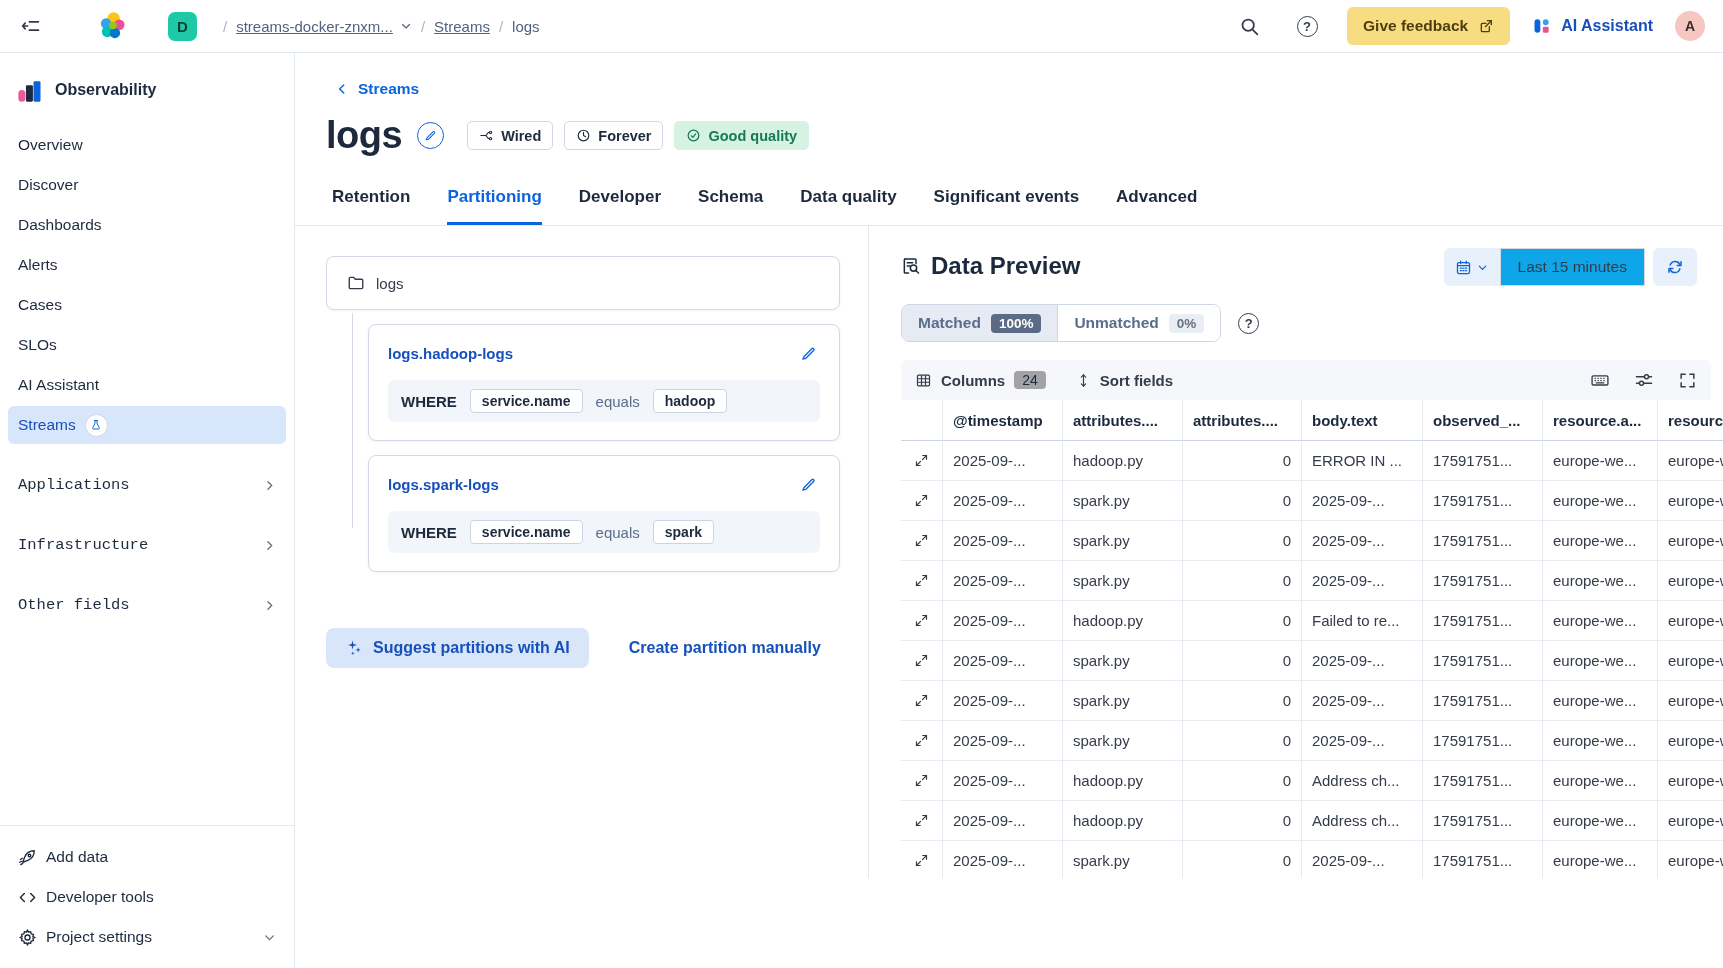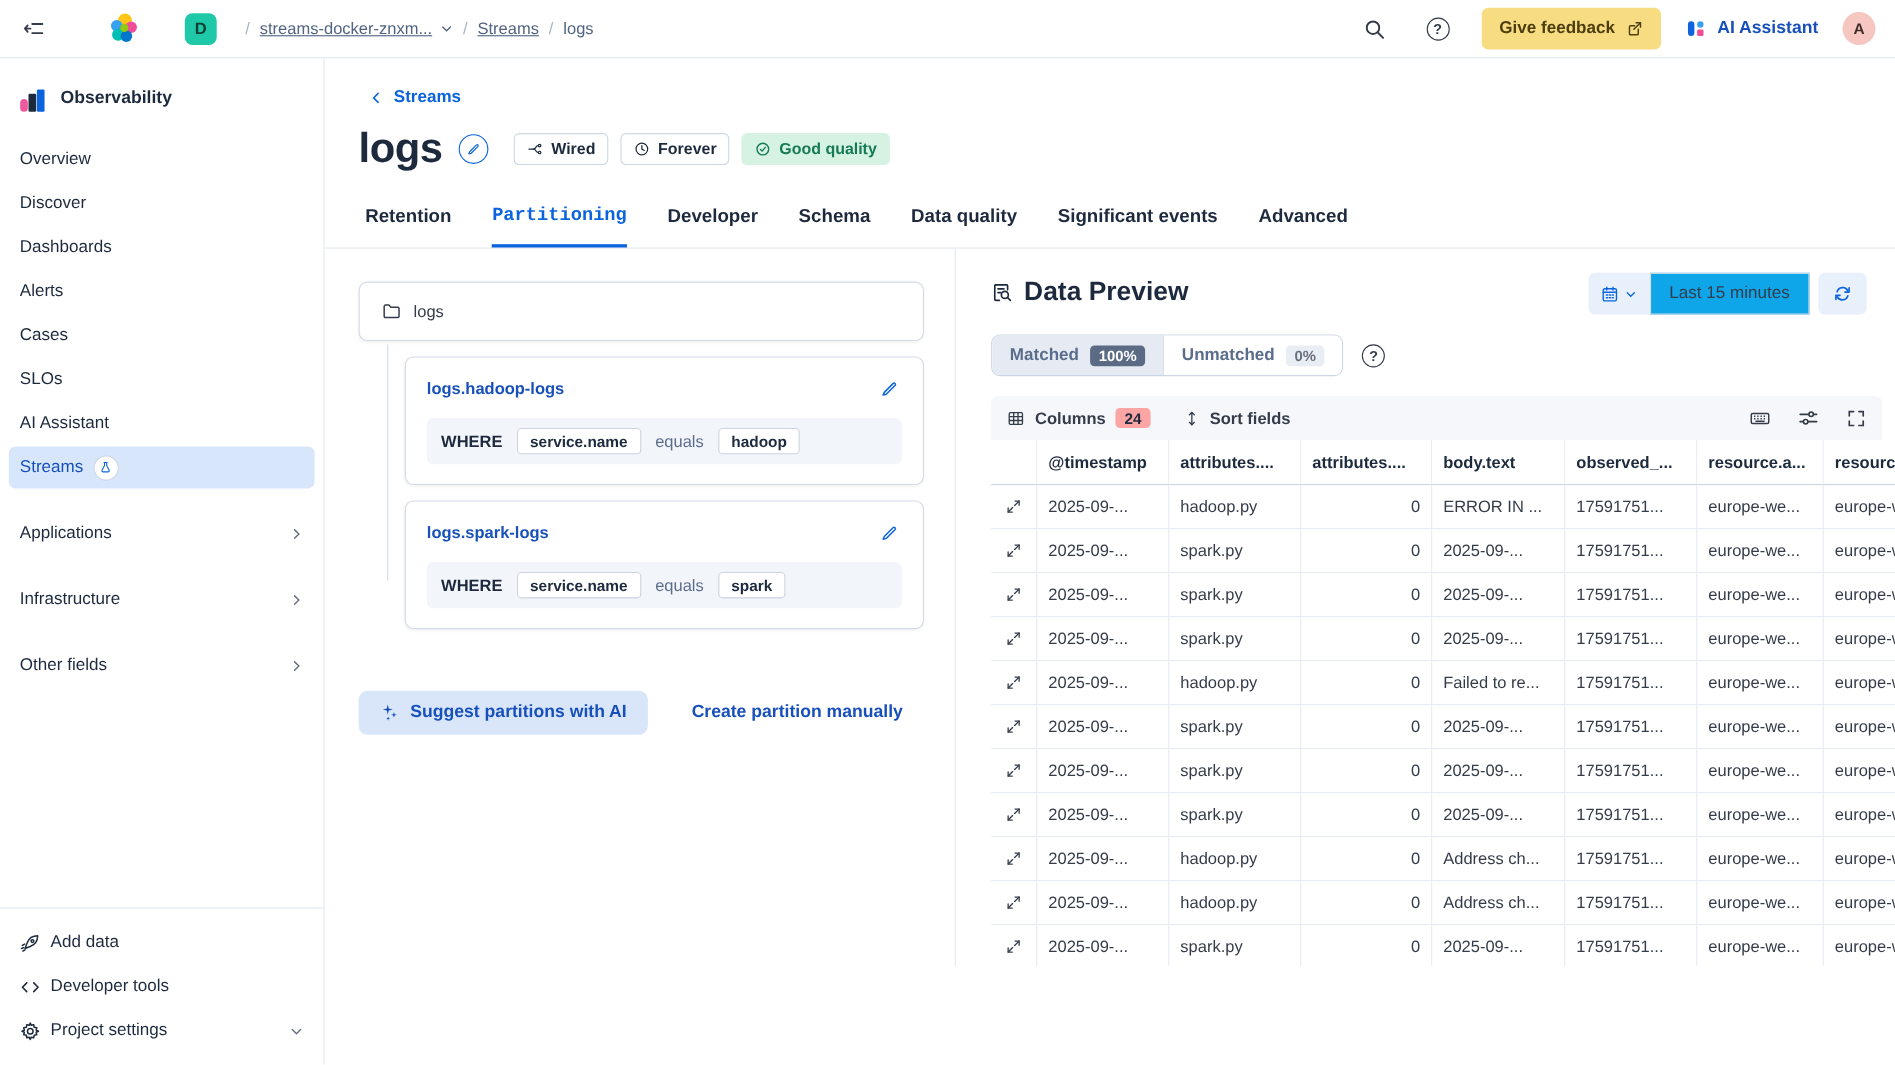--- a/index.html
+++ b/index.html
@@ -36,21 +36,21 @@
   
   .sidebar { position:absolute; top:51px; left:0; bottom:0; width:295px; background:#fff;
              border-right:1px solid #e2e8f0; display:flex; flex-direction:column; z-index:10; }
   .sb-header { display:flex; align-items:center; gap:11px; padding:25px 16px 18px 16px; }
   .sb-title { font-size:16px; font-weight:700; color:#1d2a3e; }
   .sb-nav { padding:4px 8px 0 8px; }
   .sb-item { height:38px; display:flex; align-items:center; gap:9px; padding:0 10px; border-radius:6px;
              font-size:15.5px; color:#1d2a3e; cursor:pointer; margin-bottom:2px; }
   .sb-item.selected { background:#d8e6fb; color:#1750ba; font-weight:500; }
   .sb-group { height:38px; display:flex; align-items:center; justify-content:space-between; padding:0 10px;
-              border-radius:6px; font-size:15.5px; color:#1d2a3e; cursor:pointer; margin-top:22px; }
+              border-radius:6px; font-size:15.5px; color:#1d2a3e; cursor:pointer; margin-top:22px;font-family:Liberation Mono, monospace; }
   .sb-group .chev { color:#69707d; }
   .tech-badge { width:23px; height:23px; border:1px solid #cfd6e4; border-radius:50%; background:#fff;
                 display:flex; align-items:center; justify-content:center; color:#0b64dd; }
   .sb-footer { margin-top:auto; border-top:1px solid #e2e8f0; padding:12px 8px 10px 8px; }
   .sb-footer .sb-item { color:#1d2a3e; }
   .sb-footer .sb-item .chev-end { margin-left:auto; color:#69707d; }
 
   
   .main { position:absolute; top:53px; left:295px; right:0; bottom:0; background:#fff; }
   .content-header { padding-top:27px; border-bottom:1px solid #e2e8f0; }
@@ -60,21 +60,21 @@
   .page-title { font-size:38px; font-weight:700; letter-spacing:-0.5px; color:#1d2a3e; }
   .edit-circle { width:27px; height:27px; border:1.6px solid #0b64dd; border-radius:50%;
                  display:flex; align-items:center; justify-content:center; color:#0b64dd; cursor:pointer; }
   .badges { display:flex; align-items:center; gap:11px; margin-left:8px; }
   .badge { height:29px; display:flex; align-items:center; gap:7px; padding:0 11px; border:1px solid #cfd6e4;
            border-radius:5px; background:#fff; font-size:14.5px; font-weight:600; color:#1d2a3e; }
   .badge.good { background:#d5f2e2; border-color:#d5f2e2; color:#157a55; }
   .tabs { display:flex; gap:37px; margin:30px 0 0 37px; }
   .tab { padding-bottom:15px; font-size:17px; font-weight:600; color:#1d2a3e; cursor:pointer;
          border-bottom:3px solid transparent; }
-  .tab.selected { color:#0b64dd; border-bottom-color:#0b64dd;font-family:Liberation Mono, monospace; }
+  .tab.selected { color:#0b64dd; border-bottom-color:#0b64dd; }
 
   .content-body { display:flex; height:652px; }
   
   .partition-panel { width:573px; position:relative; padding:30px 0 0 31px; }
   .tree-line { position:absolute; left:57px; top:87px; width:1px; height:215px; background:#d3dae6; }
   .root-card { width:514px; border:1px solid #d3dae6; border-radius:8px; background:#fff; padding:17px 20px;
                display:flex; align-items:center; gap:11px; font-size:15px; color:#343c49;
                box-shadow:0 1px 3px rgba(29,42,62,.05); position:relative; z-index:2; }
   .child-card { width:472px; margin:14px 0 0 42px; border:1px solid #d3dae6; border-radius:8px; background:#fff;
                 padding:17px 19px 18px 19px; box-shadow:0 1px 3px rgba(29,42,62,.05); position:relative; z-index:2; }
@@ -109,21 +109,21 @@
             color:#5a6d8c; cursor:pointer; background:#fff; }
   .toggle.selected { background:#e6ebf3; }
   .toggle + .toggle { border-left:1px solid #cdd6e4; }
   .pct-dark { background:#5b6b86; color:#fff; border-radius:4px; padding:2px 8px; font-size:13.5px; font-weight:600; }
   .pct-light { background:#e9edf4; color:#69707d; border-radius:4px; padding:2px 8px; font-size:13.5px; font-weight:600; }
 
   .grid-wrap { margin-top:18px; }
   .grid-toolbar { width:810px; height:40px; background:#f5f7fa; border-radius:6px 6px 0 0;
                   display:flex; align-items:center; gap:8px; padding:0 14px; }
   .tbar-btn { display:flex; align-items:center; gap:9px; font-size:15px; font-weight:600; color:#343c49; cursor:pointer; }
-  .count-badge { background:#fca5a5; border-radius:4px; padding:1px 8px; font-size:14px; font-weight:700; color:#1d2a3e; }
+  .count-badge { background:#a3a3a3; border-radius:4px; padding:1px 8px; font-size:14px; font-weight:400; color:#1d2a3e; }
   .tbar-gap { width:14px; }
   .tbar-right { margin-left:auto; display:flex; align-items:center; gap:24px; color:#343c49; }
   .tbar-right > * { cursor:pointer; }
 
   .dgrid { display:grid; grid-template-columns:42px 120px 120px 119px 121px 120px 115px 160px; width:max-content; }
   .hcell { font-size:15px; font-weight:700; color:#1d2a3e; padding:12px 10px 11px 10px; white-space:nowrap;
            overflow:hidden; border-right:1px solid #e7ecf3; border-bottom:1px solid #ccd4e2; background:#fff; }
   .cell { font-size:15px; color:#343c49; padding:11px 10px; white-space:nowrap; overflow:hidden;
           border-right:1px solid #e7ecf3; border-bottom:1px solid #e7ecf3; }
   .cell.num { text-align:right; }

